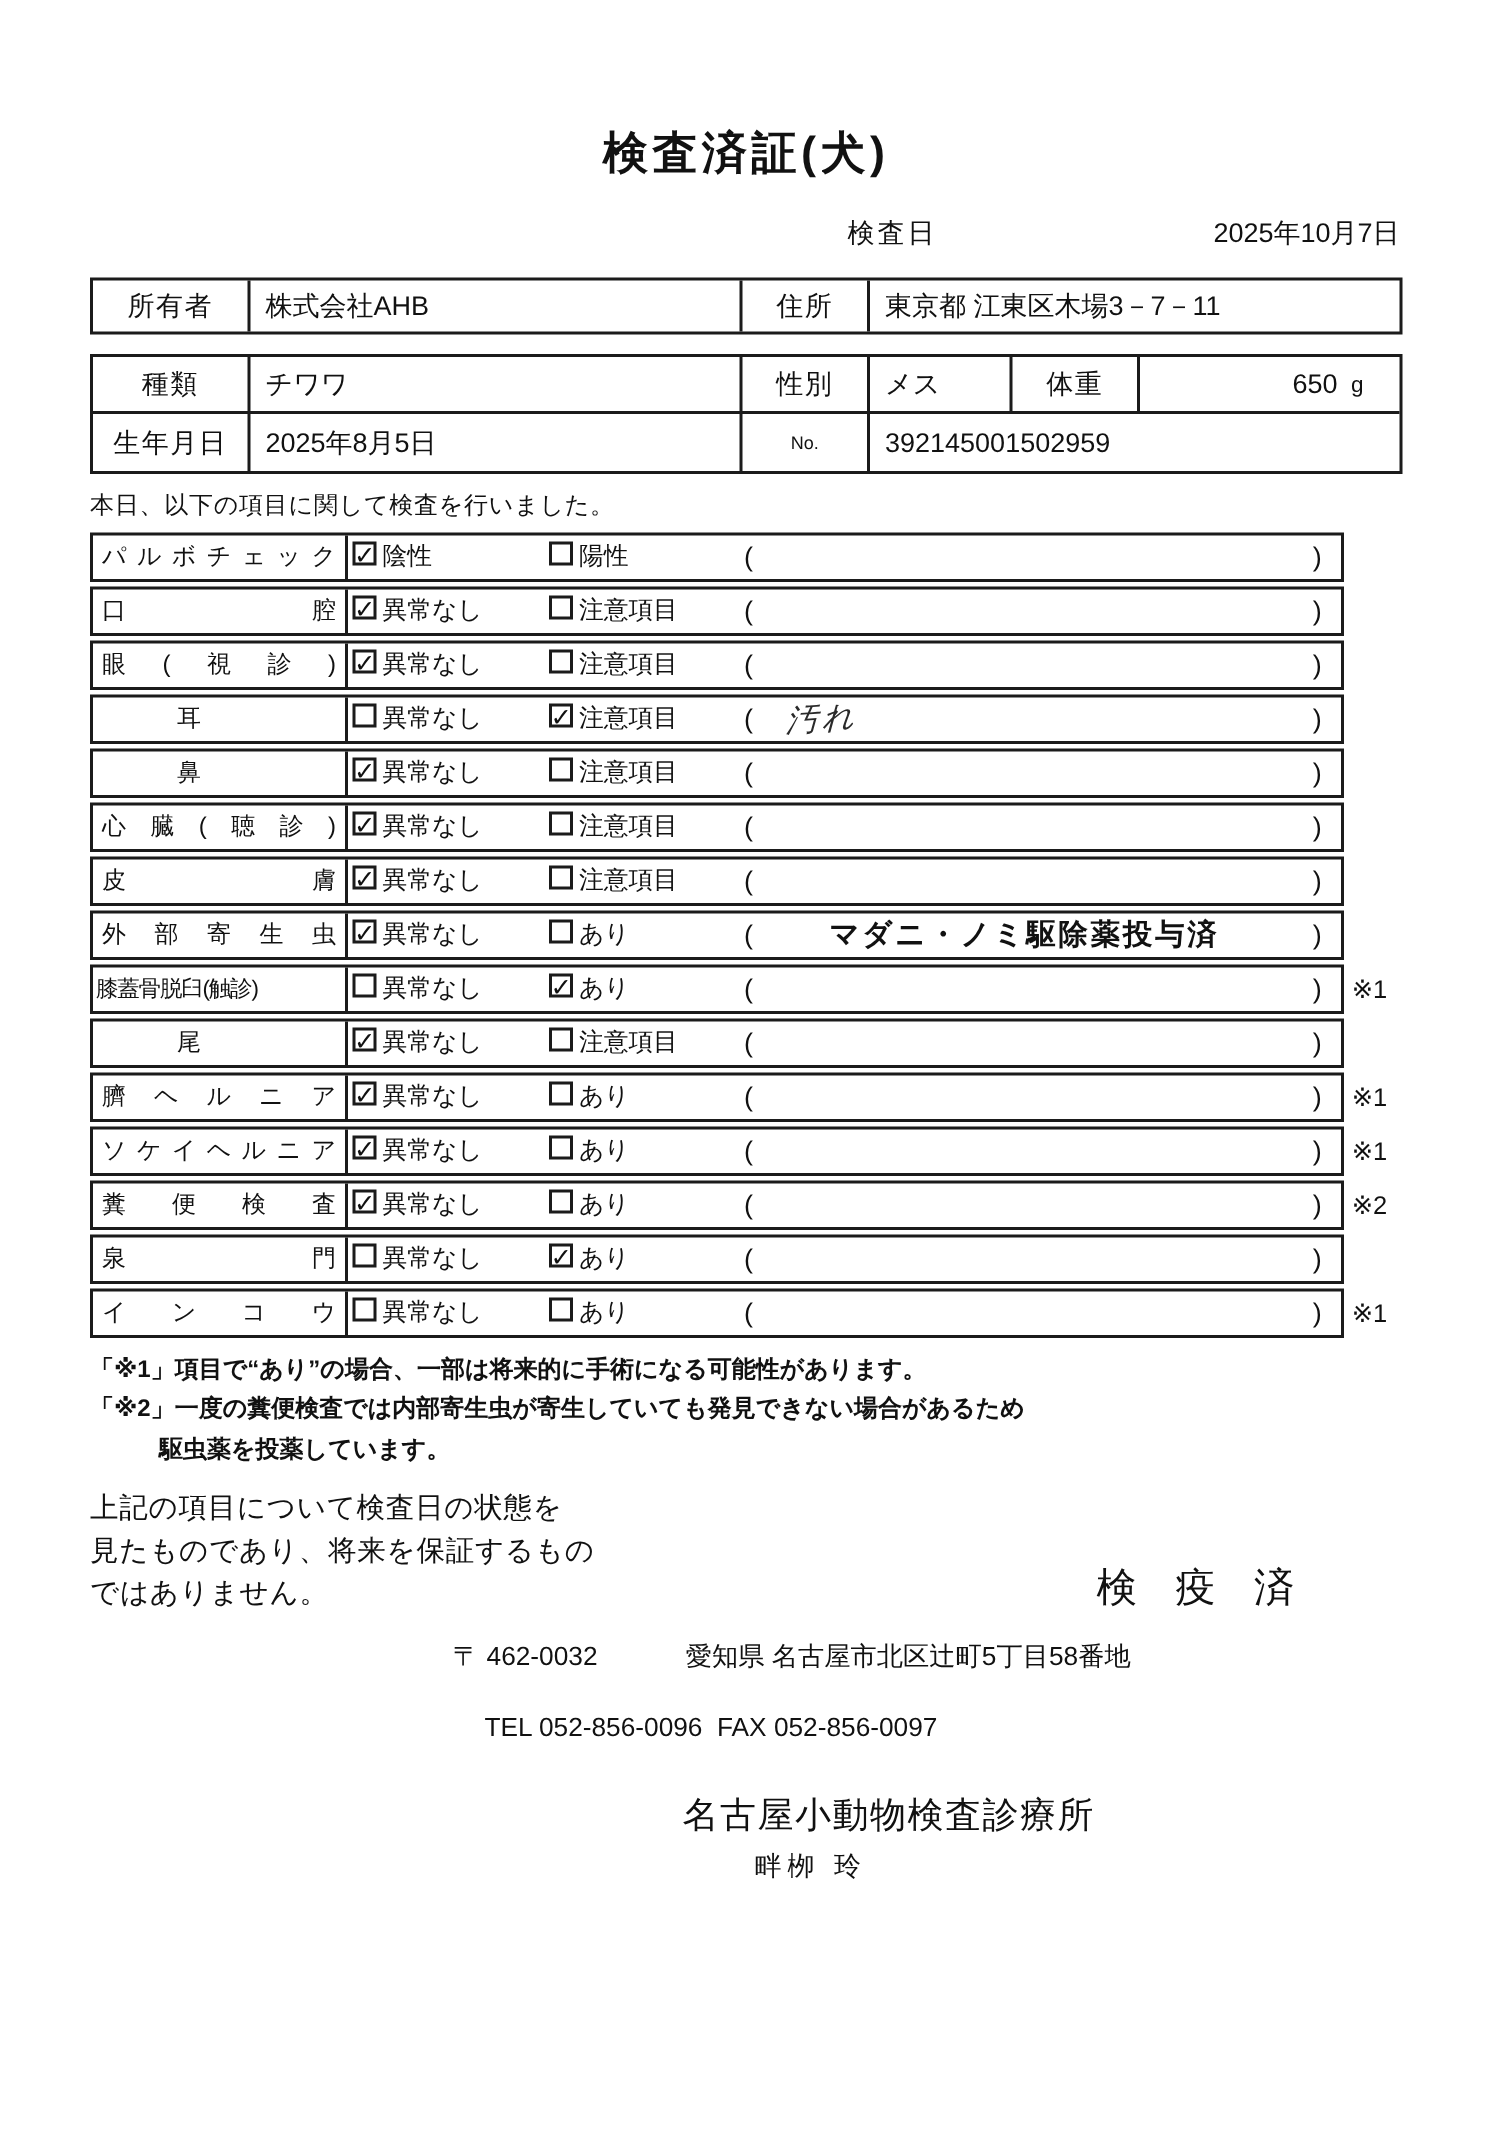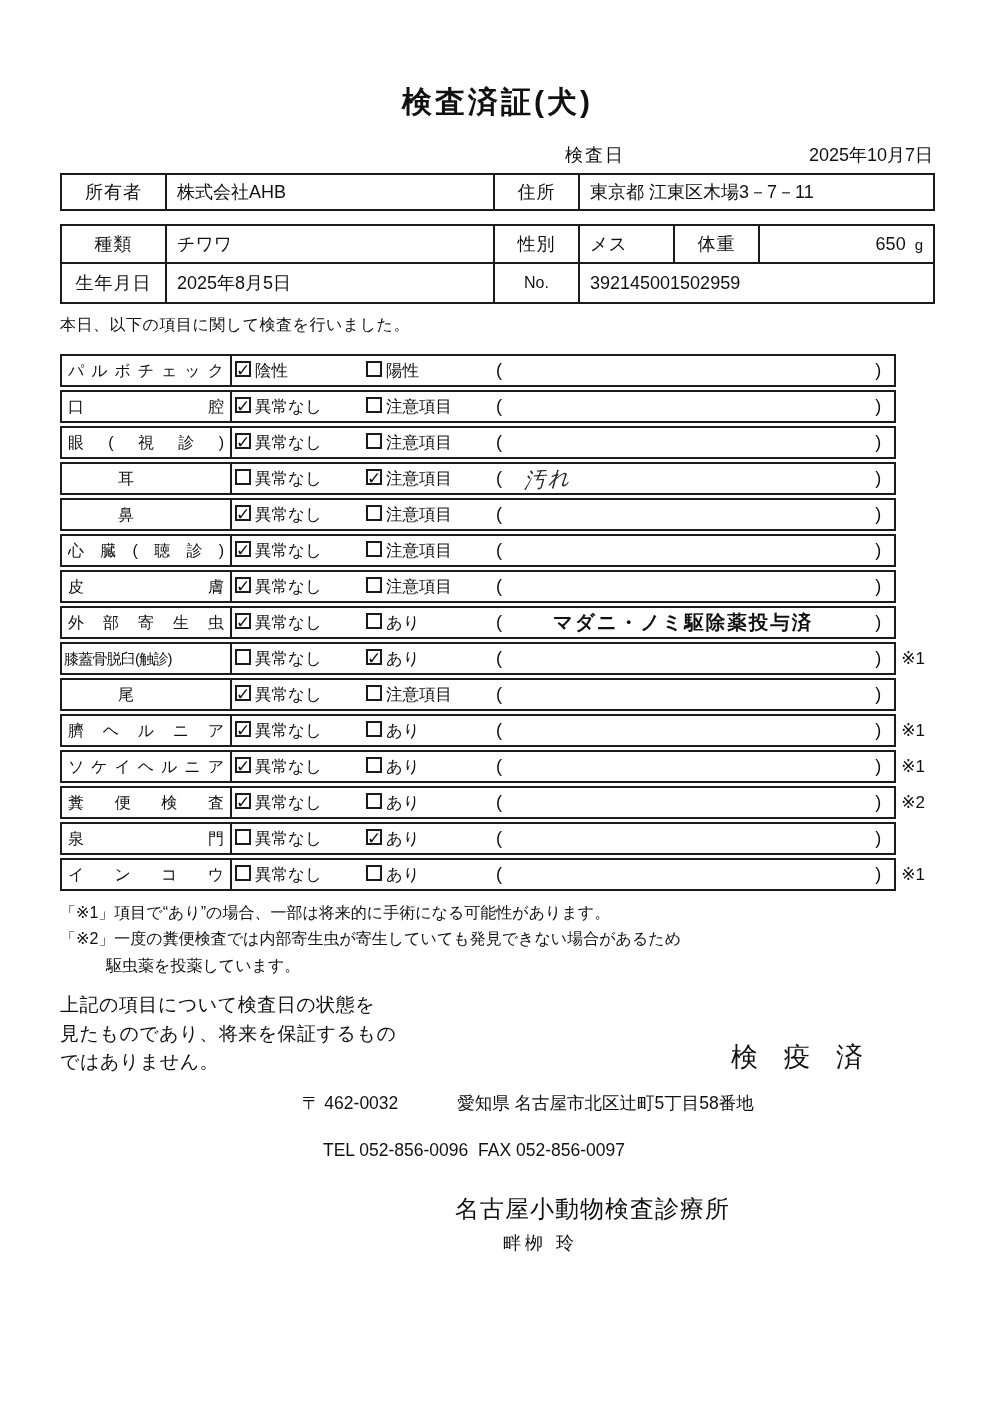--- a/index.html
+++ b/index.html
@@ -14,32 +14,32 @@
   
   .date-line{position:relative;height:32px;margin-top:16px;font-size:18px;}
   .date-line .dl-label{position:absolute;left:505px;top:4px;letter-spacing:2px;}
   .date-line .dl-value{position:absolute;right:2px;top:4px;}
   
   .htable{border:2px solid #1b1b1b;display:grid;box-sizing:border-box;}
   .htable .cell{border-right:2px solid #1b1b1b;display:flex;align-items:center;font-size:18px;box-sizing:border-box;overflow:hidden;white-space:nowrap;}
   .htable .cell:last-child{border-right:none;}
   .cell.lab{justify-content:center;letter-spacing:1px;}
   .cell.val{padding-left:10px;}
-  .owner-table{grid-template-columns:105px 328px 85px 1fr;height:38px;margin-top:2px;}
+  .owner-table{grid-template-columns:105px 328px 85px 1fr;height:38px;margin-top:14px;}
   .pet-table{margin-top:13px;border:2px solid #1b1b1b;}
   .pet-row{display:grid;height:38px;box-sizing:border-box;}
   .pet-row1{grid-template-columns:105px 328px 85px 95px 85px 1fr;border-bottom:2px solid #1b1b1b;}
   .pet-row2{grid-template-columns:105px 328px 85px 1fr;}
   .pet-row .cell{border-right:2px solid #1b1b1b;display:flex;align-items:center;font-size:18px;box-sizing:border-box;white-space:nowrap;}
   .pet-row .cell:last-child{border-right:none;}
-  .cell.weight-val{justify-content:flex-end;padding-right:10px;}
+  .cell.weight-val{justify-content:flex-end;padding-right:24px;}
   .cell.weight-val .unit{font-size:15px;margin-left:9px;}
-  .cell.no-lab{justify-content:center;font-size:16px;}
-  
-  .intro{margin-top:11px;margin-bottom:18px;font-size:16px;letter-spacing:0.5px;}
+  .cell.no-lab{justify-content:center;font-size:12px;}
+  
+  .intro{margin-top:11px;margin-bottom:7px;font-size:16px;letter-spacing:0.5px;}
   
   .row-line{display:flex;align-items:center;margin-bottom:3px;height:33px;}
   .row-box{width:840px;height:33px;border:2px solid #1b1b1b;display:flex;box-sizing:border-box;background:#fff;}
   .cell-label{width:170px;border-right:2px solid #1b1b1b;box-sizing:border-box;font-size:16px;
     display:block;line-height:29px;padding:0 6px;overflow:hidden;white-space:nowrap;}
   .cell-label.spread{text-align:justify;text-align-last:justify;}
   .cell-label.center{text-align:center;padding-right:46px;}
   .cell-label.fit{font-size:15px;letter-spacing:-0.8px;padding:0 2px;}
   .cell-opts{flex:1;position:relative;font-size:16.5px;}
   .opt{position:absolute;top:0;height:29px;line-height:29px;white-space:nowrap;}
@@ -48,21 +48,21 @@
   .cb{position:relative;display:inline-block;width:12px;height:12px;border:2px solid #1b1b1b;margin-right:4px;vertical-align:-1px;box-sizing:content-box;}
   .cb.checked::after{content:"✓";position:absolute;left:-1px;top:-7px;font-size:17px;font-weight:700;color:#111;}
   .paren{position:absolute;top:0;line-height:29px;font-size:18px;}
   .paren-open{left:264px;}
   .paren-close{right:13px;}
   .note{position:absolute;top:0;line-height:29px;}
   .note.handwritten{left:292px;font-size:21px;color:#2a2a2a;font-style:italic;transform:rotate(-4deg) skewX(-6deg);letter-spacing:3px;}
   .note.printed{left:285px;right:45px;text-align:center;font-weight:700;font-size:19.5px;letter-spacing:2px;}
   .row-mark{width:34px;margin-left:5px;font-size:17px;white-space:nowrap;}
   
-  .notes{margin-top:9px;font-size:16px;line-height:1.65;}
+  .notes{margin-top:9px;font-size:16px;line-height:1.65;font-weight:bold;}
   .note-line.indent{padding-left:46px;}
   
   .disc-wrap{margin-top:12px;display:flex;align-items:flex-end;}
   .disclaimer{font-size:19px;line-height:1.5;letter-spacing:0.5px;flex:1;}
   .stamp{font-size:27px;letter-spacing:9px;margin-right:63px;margin-bottom:2px;white-space:nowrap;}
   
   .addr-line{margin-top:14px;font-size:17.5px;white-space:nowrap;}
   .addr-line .postal{margin-left:242px;}
   .addr-line .addr{margin-left:54px;}
   .tel-line{margin-top:25px;font-size:17.5px;margin-left:263px;white-space:pre;}

